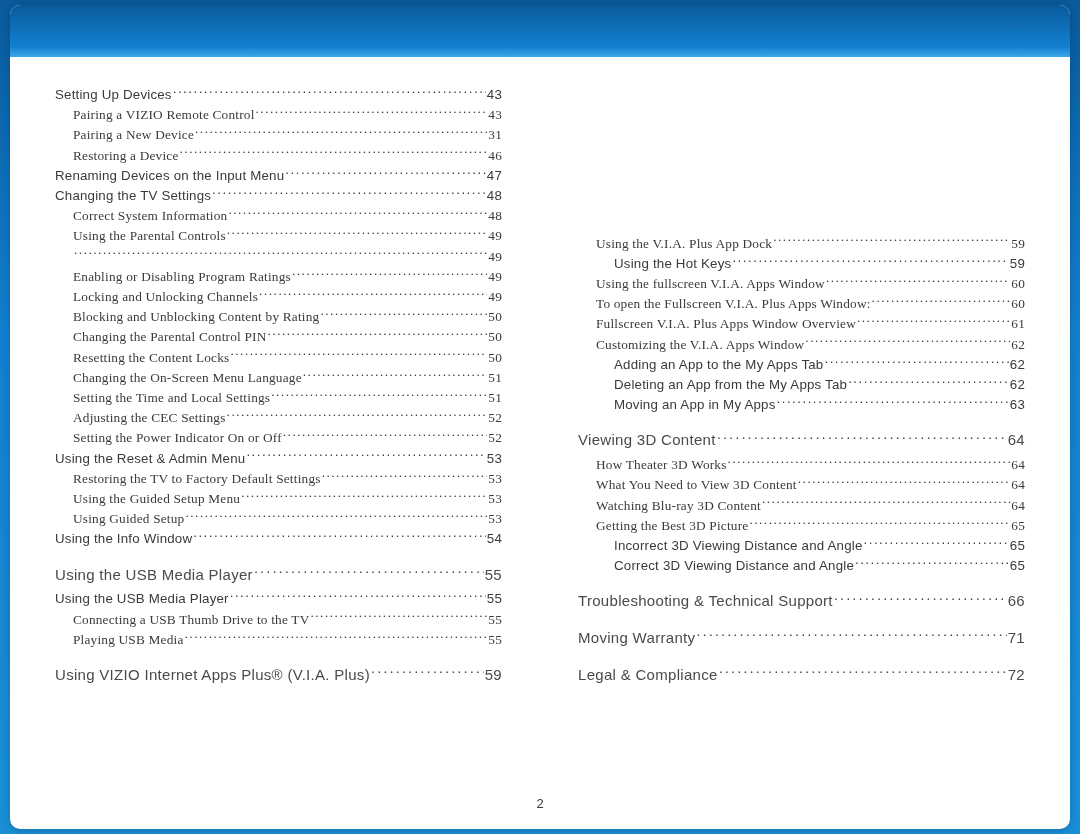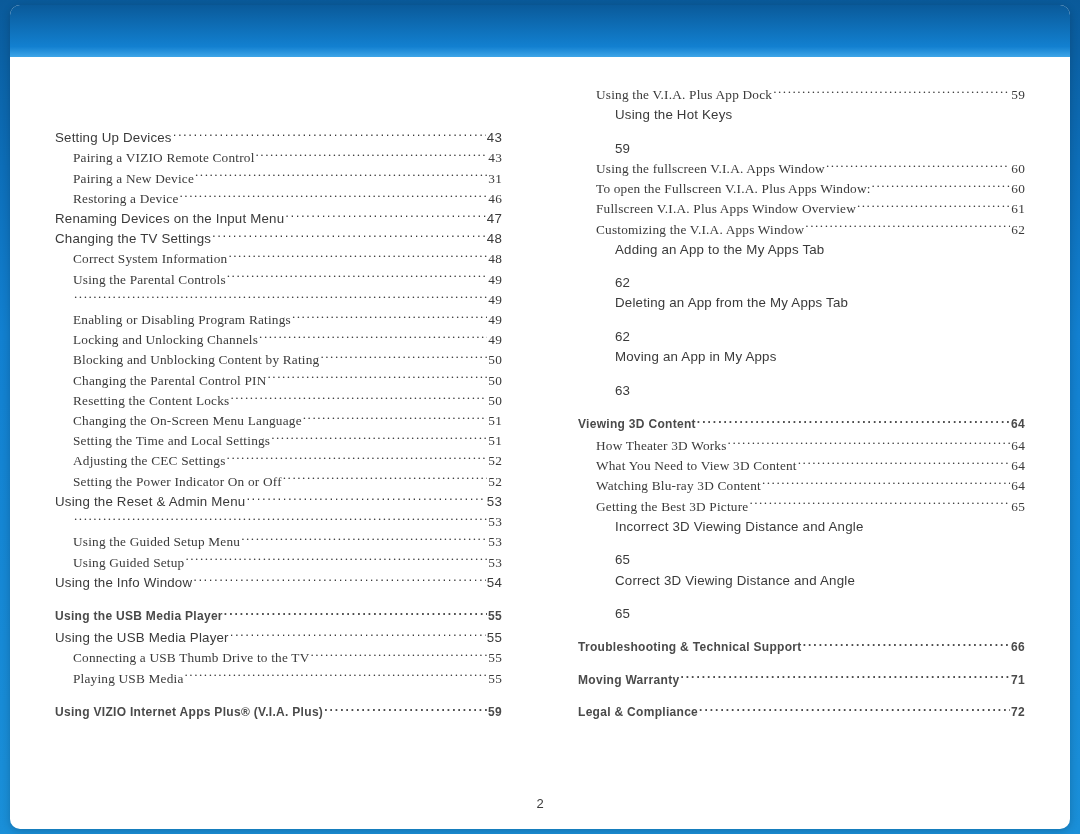--- a/index.html
+++ b/index.html
@@ -39,26 +39,25 @@
   .entry {
     display: flex;
     align-items: baseline;
     font-size: 13.3px;
     color: #3a3a3a;
     line-height: 1.52;
     white-space: nowrap;
     letter-spacing: 0.2px;
   }
   .entry.section {
-    font-size: 12px;
+    font-size: 15px;
     color: #4a4a4a;
     margin-top: 14px;
     margin-bottom: 3px;
     letter-spacing: 0.3px;
-    font-weight: bold;
   }
   .entry .label { flex: 0 0 auto; }
   .entry .dots {
     flex: 1 1 auto;
     overflow: hidden;
     position: relative;
     height: 1em;
     margin: 0 1px;
   }
   .entry .dots::after {
@@ -66,21 +65,21 @@
     position: absolute;
     left: 0;
     bottom: 0;
     letter-spacing: 1.5px;
     color: #3a3a3a;
     font-size: inherit;
   }
   .entry.section .dots::after { letter-spacing: 2px; color: #4a4a4a; }
   .entry .page-num { flex: 0 0 auto; }
   .ind1 { padding-left: 18px; font-family: Liberation Serif, serif; }
-  .ind2 { padding-left: 36px; flex-direction: column; }
+  .ind2 { padding-left: 36px; }
   .pagenum {
     position: absolute;
     bottom: 18px;
     left: 0; right: 0;
     text-align: center;
     font-size: 13px;
     color: #3a3a3a;
   }
 </style>
 </head>
@@ -177,20 +176,21 @@
           <span class="label">Setting the Power Indicator On or Off</span>
           <span class="dots"></span>
           <span class="page-num">52</span>
         </div>
         <div class="entry">
           <span class="label">Using the Reset &amp; Admin Menu</span>
           <span class="dots"></span>
           <span class="page-num">53</span>
         </div>
         <div class="entry ind1">
+          <span class="label">Restoring the TV to Factory Default Settings</span>
           <span class="dots"></span>
           <span class="page-num">53</span>
         </div>
         <div class="entry ind1">
           <span class="label">Using the Guided Setup Menu</span>
           <span class="dots"></span>
           <span class="page-num">53</span>
         </div>
         <div class="entry ind1">
           <span class="label">Using Guided Setup</span>

